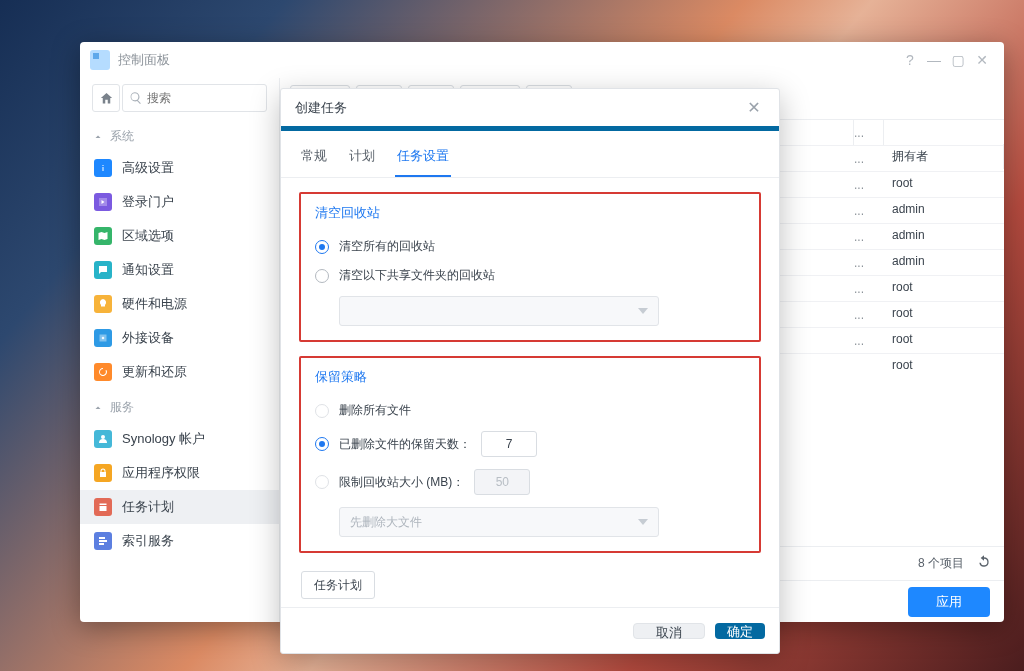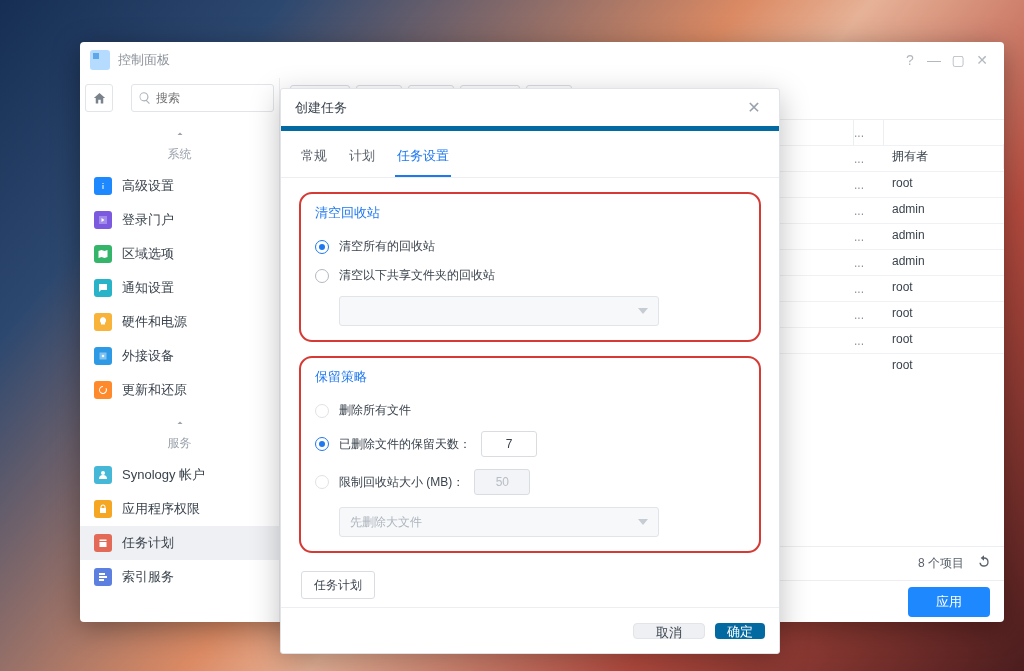--- a/index.html
+++ b/index.html
@@ -8,28 +8,28 @@
          position:relative; }
   .window { position:absolute; left:80px; top:42px; width:924px; height:580px; background:#fff;
             border-radius:4px; box-shadow:0 6px 28px rgba(0,0,0,.35); display:flex; flex-direction:column; }
   .titlebar { height:36px; display:flex; align-items:center; padding:0 10px; color:#8b9299; font-size:13px; }
   .titlebar .appicon { width:20px; height:20px; background:#b5dcff; border-radius:3px; margin-right:8px; position:relative; }
   .titlebar .appicon::after{content:"";position:absolute;left:3px;top:3px;width:6px;height:6px;background:#5ea8ea;}
   .titlebar .spacer { flex:1; }
   .winbtn { width:24px; height:24px; display:flex; align-items:center; justify-content:center; color:#b2b8bf; font-size:14px; cursor:pointer; }
   .body { flex:1; display:flex; min-height:0; }
   .leftcol { width:200px; border-right:1px solid #eceef1; display:flex; flex-direction:column; }
-  .searchrow { display:flex; align-items:center; gap:18px; padding:6px 5px; }
+  .searchrow { display:flex; align-items:center; gap:2px; padding:6px 12px; }
   .homebtn { width:28px; height:28px; display:flex; align-items:center; justify-content:center; border:1px solid #e1e4e8;
              border-radius:3px; cursor:pointer; }
   .homebtn svg{width:15px;height:15px;fill:#7a828b;}
   .searchbox { flex:1; height:28px; border:1px solid #e1e4e8; border-radius:3px; display:flex; align-items:center; padding:0 6px; gap:4px; }
   .searchbox svg{width:14px;height:14px;fill:#aab1b9;flex:none;}
   .searchbox input { border:none; outline:none; width:100%; font-size:12px; background:transparent; color:#444;}
-  .group-head { display:flex; align-items:center; gap:6px; padding:10px 12px 6px; color:#9aa2ab; font-size:12px; cursor:pointer;flex-direction:column; }
+  .group-head { display:flex; align-items:center; gap:6px; padding:10px 12px 6px; color:#9aa2ab; font-size:12px; cursor:pointer; }
   .group-head svg{width:12px;height:12px;fill:#9aa2ab;}
   .navitem { display:flex; align-items:center; gap:10px; padding:8px 14px; font-size:13px; color:#3a434d; cursor:pointer; }
   .navitem.active { background:#eef0f3; }
   .nav-icon { width:18px; height:18px; flex:none; border-radius:3px; display:flex; align-items:center; justify-content:center; }
   .blue{background:#1e88ff;} .purple{background:#7b5ae0;} .green{background:#35b56a;} .teal{background:#28b3c8;}
   .yellow{background:#f7b33a;} .blue2{background:#2e9ae5;} .orange{background:#ff8a2b;} .cyan{background:#45b8d8;}
   .amber{background:#f5a623;} .indigo{background:#5c7fe0;} .red{background:#e26a56;}
   .nav-icon svg{width:12px;height:12px;fill:#fff;}
   .rightcol { flex:1; display:flex; flex-direction:column; min-width:0; }
   .toolbar { height:42px; display:flex; align-items:center; gap:6px; padding:0 10px; border-bottom:1px solid #eceef1; }
@@ -56,21 +56,21 @@
   .modal { position:absolute; left:280px; top:88px; width:500px; background:#fff; border:1px solid #e0e3e7;
            box-shadow:0 8px 30px rgba(0,0,0,.25); border-radius:3px; display:flex; flex-direction:column; }
   .modal-head { height:42px; display:flex; align-items:center; padding:0 14px; color:#3a434d; font-size:13px;
                 border-bottom:5px solid #0369a1; }
   .modal-head .spacer{flex:1;}
   .modal-close{width:22px;height:22px;display:flex;align-items:center;justify-content:center;color:#9aa2ab;cursor:pointer;font-size:16px;}
   .tabs { display:flex; gap:18px; padding:10px 18px 0; font-size:13px; border-bottom:1px solid #eceef1; }
   .tab { padding:6px 2px 10px; color:#5a626b; cursor:pointer; border-bottom:2px solid transparent; }
   .tab.active { color:#1e78f0; border-bottom-color:#1e78f0; }
   .mbody { padding:14px 18px 8px; }
-  .section { border:2px solid #d63a34; border-radius:13px; padding:10px 14px 14px; margin-bottom:14px; }
+  .section { border:2px solid #d63a34; border-radius:2px; padding:10px 14px 14px; margin-bottom:14px; }
   .sect-title { color:#1e78f0; font-size:13px; margin-bottom:10px; }
   .radio-row { display:flex; align-items:center; gap:10px; font-size:12px; color:#3a434d; padding:6px 0; }
   .radio { width:14px; height:14px; border:1px solid #b3b9c0; border-radius:50%; flex:none; position:relative; }
   .radio.checked { border-color:#1e78f0; }
   .radio.checked::after{content:"";position:absolute;left:3px;top:3px;width:6px;height:6px;border-radius:50%;background:#1e78f0;}
   .radio.disabled{border-color:#dfe2e6;}
   .fake-select { height:30px; border:1px solid #e1e4e8; background:#f7f8fa; border-radius:3px;
                  display:flex; align-items:center; justify-content:space-between; padding:0 10px; font-size:12px; color:#aeb5bd;
                  margin:6px 0 0 24px; width:320px; }
   .fake-select .caret{width:0;height:0;border-left:5px solid transparent;border-right:5px solid transparent;border-top:6px solid #c6ccd3;}

